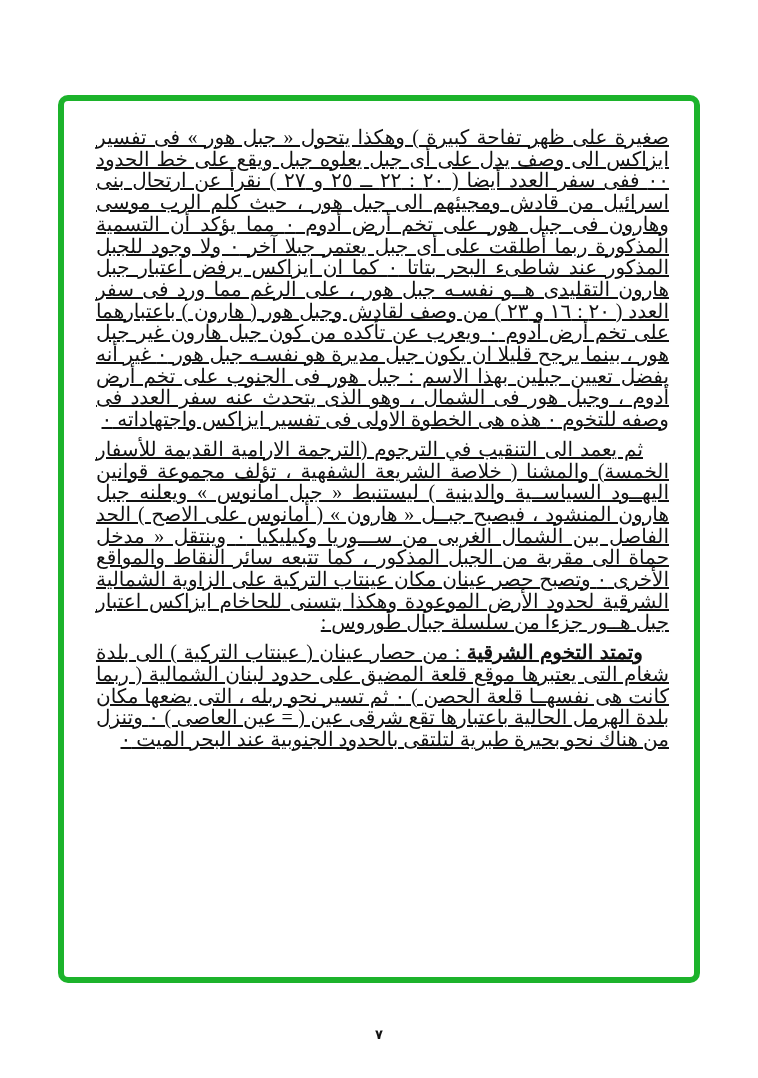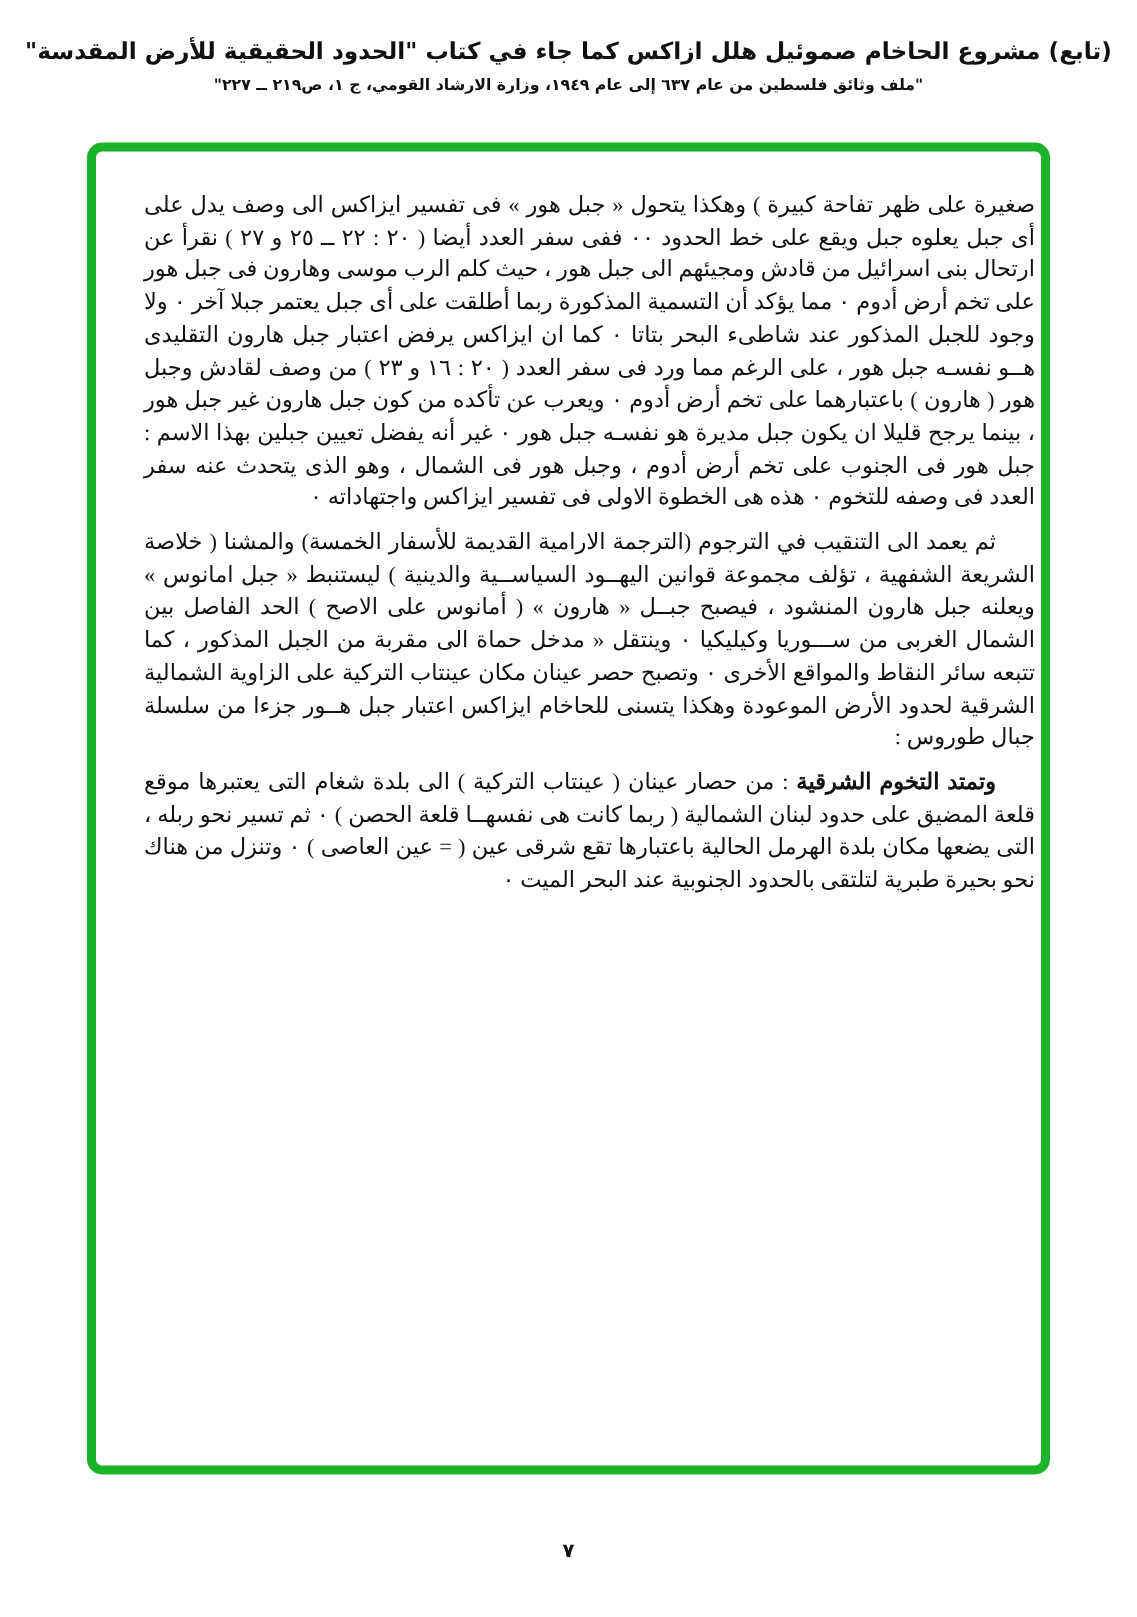--- a/index.html
+++ b/index.html
@@ -27,45 +27,42 @@
   .green-box {
     position:absolute;
     left:58px; top:95px;
     width:642px; height:888px;
     border:6px solid #1cb32b;
     border-radius:10px;
     background:#ffffff;
   }
   .text-block {
     position:absolute;
-    top:26px; right:4px; left:32px;
+    top:26px; right:25px; left:32px;
     direction:rtl;
     text-align:justify;
-    font-size:15px;
+    font-size:20px;
     line-height:21.7px;
+    text-decoration:underline;
   }
   .text-block p { margin:0 0 8px 0; }
   .text-block p.indent { text-indent:26px; }
   .bold-lead { font-weight:bold; }
   .page-number {
     position:absolute; bottom:36px; left:0; right:0;
     text-align:center;
     font-size:13px; font-weight:bold;
     font-family:"DejaVu Sans", sans-serif;
   }
 </style>
 </head>
 <body>
 
 <div class="page">
 
-  <div class="header">
-    <div class="header-title">(تابع) مشروع الحاخام صموئيل هلل ازاكس كما جاء في كتاب "الحدود الحقيقية للأرض المقدسة"</div>
-    <div class="header-source">"ملف وثائق فلسطين من عام ٦٣٧ إلى عام ١٩٤٩، وزارة الارشاد القومي، ج ١، ص٢١٩ ــ ٢٢٧"</div>
-  </div>
 
   <div class="green-box">
     <div class="text-block">
       <p>صغيرة على ظهر تفاحة كبيرة ) وهكذا يتحول « جبل هور » فى تفسير ايزاكس الى وصف يدل على أى جبل يعلوه جبل ويقع على خط الحدود ٠٠ ففى سفر العدد أيضا ( ٢٠ : ٢٢ ــ ٢٥ و ٢٧ ) نقرأ عن ارتحال بنى اسرائيل من قادش ومجيئهم الى جبل هور ، حيث كلم الرب موسى وهارون فى جبل هور على تخم أرض أدوم ٠ مما يؤكد أن التسمية المذكورة ربما أطلقت على أى جبل يعتمر جبلا آخر ٠ ولا وجود للجبل المذكور عند شاطىء البحر بتاتا ٠ كما ان ايزاكس يرفض اعتبار جبل هارون التقليدى هــو نفسـه جبل هور ، على الرغم مما ورد فى سفر العدد ( ٢٠ : ١٦ و ٢٣ ) من وصف لقادش وجبل هور ( هارون ) باعتبارهما على تخم أرض أدوم ٠ ويعرب عن تأكده من كون جبل هارون غير جبل هور ، بينما يرجح قليلا ان يكون جبل مديرة هو نفسـه جبل هور ٠ غير أنه يفضل تعيين جبلين بهذا الاسم : جبل هور فى الجنوب على تخم أرض أدوم ، وجبل هور فى الشمال ، وهو الذى يتحدث عنه سفر العدد فى وصفه للتخوم ٠ هذه هى الخطوة الاولى فى تفسير ايزاكس واجتهاداته ٠</p>
       <p class="indent">ثم يعمد الى التنقيب في الترجوم (الترجمة الارامية القديمة للأسفار الخمسة) والمشنا ( خلاصة الشريعة الشفهية ، تؤلف مجموعة قوانين اليهــود السياســية والدينية ) ليستنبط « جبل امانوس » ويعلنه جبل هارون المنشود ، فيصبح جبــل « هارون » ( أمانوس على الاصح ) الحد الفاصل بين الشمال الغربى من ســـوريا وكيليكيا ٠ وينتقل « مدخل حماة الى مقربة من الجبل المذكور ، كما تتبعه سائر النقاط والمواقع الأخرى ٠ وتصبح حصر عينان مكان عينتاب التركية على الزاوية الشمالية الشرقية لحدود الأرض الموعودة وهكذا يتسنى للحاخام ايزاكس اعتبار جبل هــور جزءا من سلسلة جبال طوروس :</p>
       <p class="indent"><span class="bold-lead">وتمتد التخوم الشرقية</span><span> : من حصار عينان ( عينتاب التركية ) الى بلدة شغام التى يعتبرها موقع قلعة المضيق على حدود لبنان الشمالية ( ربما كانت هى نفسهــا قلعة الحصن ) ٠ ثم تسير نحو ربله ، التى يضعها مكان بلدة الهرمل الحالية باعتبارها تقع شرقى عين ( = عين العاصى ) ٠ وتنزل من هناك نحو بحيرة طبرية لتلتقى بالحدود الجنوبية عند البحر الميت ٠</span></p>
     </div>
   </div>
 
   <div class="page-number">٧</div>

